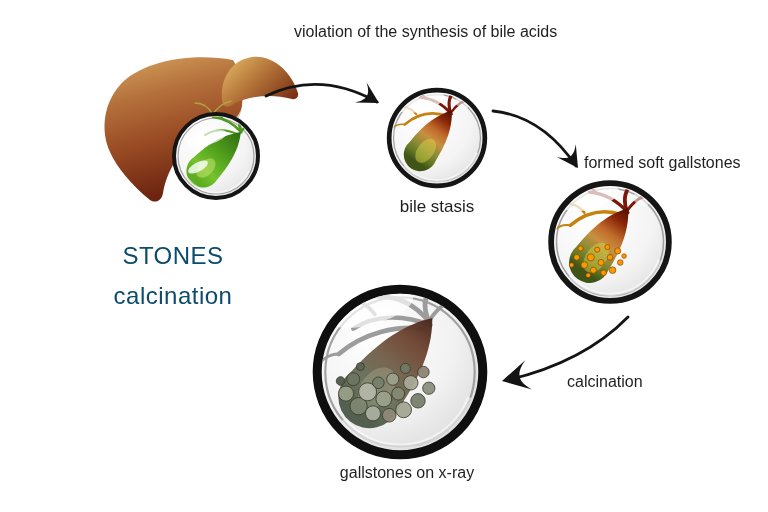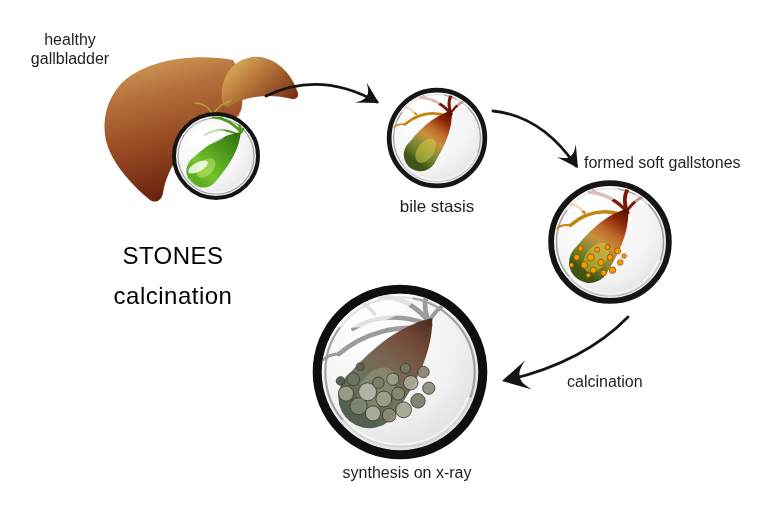--- a/index.html
+++ b/index.html
@@ -3,49 +3,46 @@
 <meta charset="utf-8">
 <style>
   html,body{margin:0;padding:0;background:#ffffff;}
   #canvas{
     position:relative;width:768px;height:512px;background:#ffffff;
     overflow:hidden;font-family:"Liberation Sans",sans-serif;color:#1f1f1f;
   }
   .abs{position:absolute;}
   .lbl{font-size:16px;line-height:19px;color:#1f1f1f;}
   .center{text-align:center;}
-  .title-line{font-size:24px;line-height:40px;letter-spacing:0.5px;color:#000000;}
+  .title-line{font-size:24px;line-height:40px;letter-spacing:0.5px;color:#0c4a6e;}
   svg{display:block;}
   .noevents{pointer-events:none;}
 </style>
 </head>
 <body>
 
 <div id="canvas">
 
-  <div class="abs lbl center" style="left:12px;top:30px;width:116px;">
-    <div>healthy</div>
-    <div>gallbladder</div>
-  </div>
 
   <div class="abs lbl" style="left:294px;top:22px;width:300px;">
+    <div>violation of the synthesis of bile acids</div>
   </div>
 
   <div class="abs center" style="left:8px;top:236px;width:330px;">
     <div class="title-line">STONES</div>
     <div class="title-line">calcination</div>
   </div>
 
   <div class="abs lbl" style="left:584px;top:153px;white-space:nowrap;">formed soft gallstones</div>
 
   <div class="abs lbl center" style="left:372px;top:197px;width:130px;font-size:17px;">bile stasis</div>
 
   <div class="abs lbl" style="left:567px;top:372px;white-space:nowrap;">calcination</div>
 
-  <div class="abs lbl center" style="left:327px;top:463px;width:160px;">synthesis on x-ray</div>
+  <div class="abs lbl center" style="left:327px;top:463px;width:160px;">gallstones on x-ray</div>
 
   <svg class="abs" style="left:95px;top:45px;" width="215" height="165" viewBox="0 0 215 165">
     <defs>
       <linearGradient id="l-big" x1="0" y1="0" x2="0.25" y2="1">
         <stop offset="0" stop-color="#d8a55e"></stop>
         <stop offset="0.32" stop-color="#b4703c"></stop>
         <stop offset="0.62" stop-color="#9a4c24"></stop>
         <stop offset="1" stop-color="#6b2410"></stop>
       </linearGradient>
       <linearGradient id="l-small" x1="0" y1="0" x2="1" y2="0.7">

